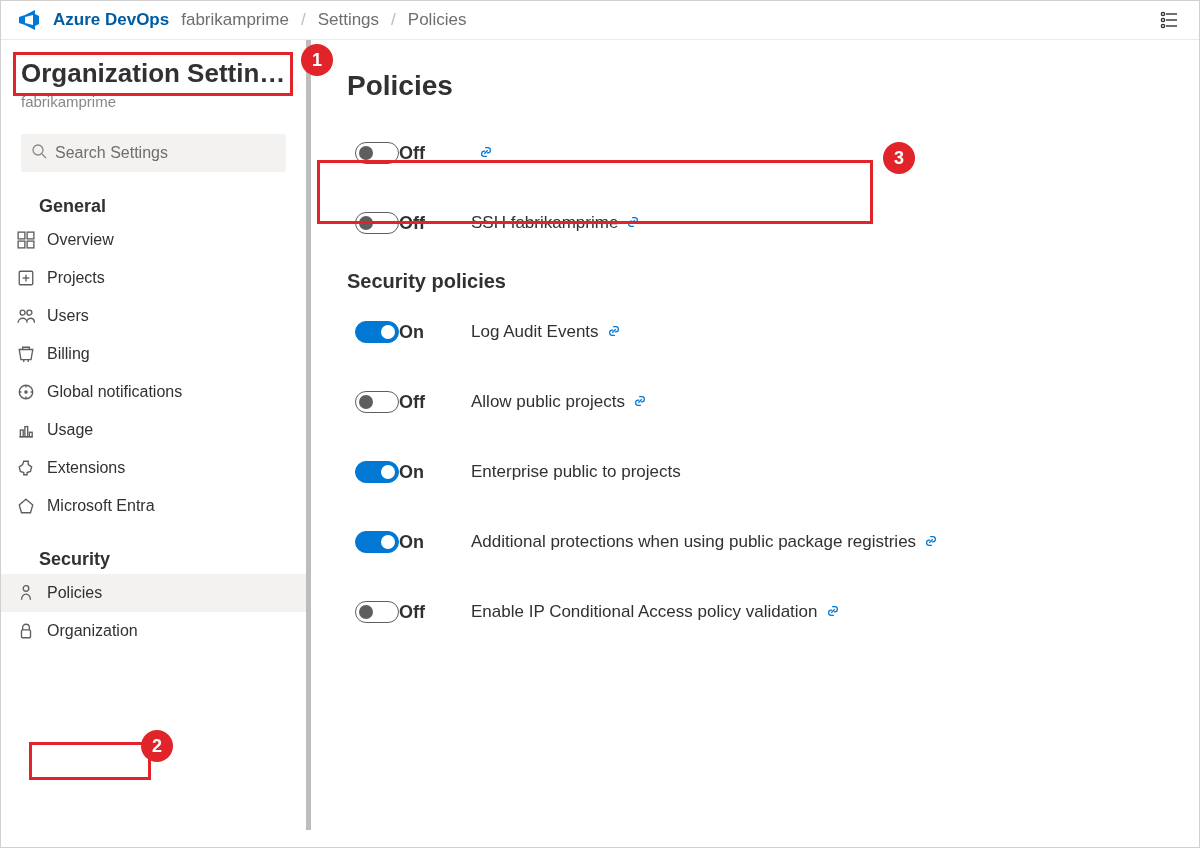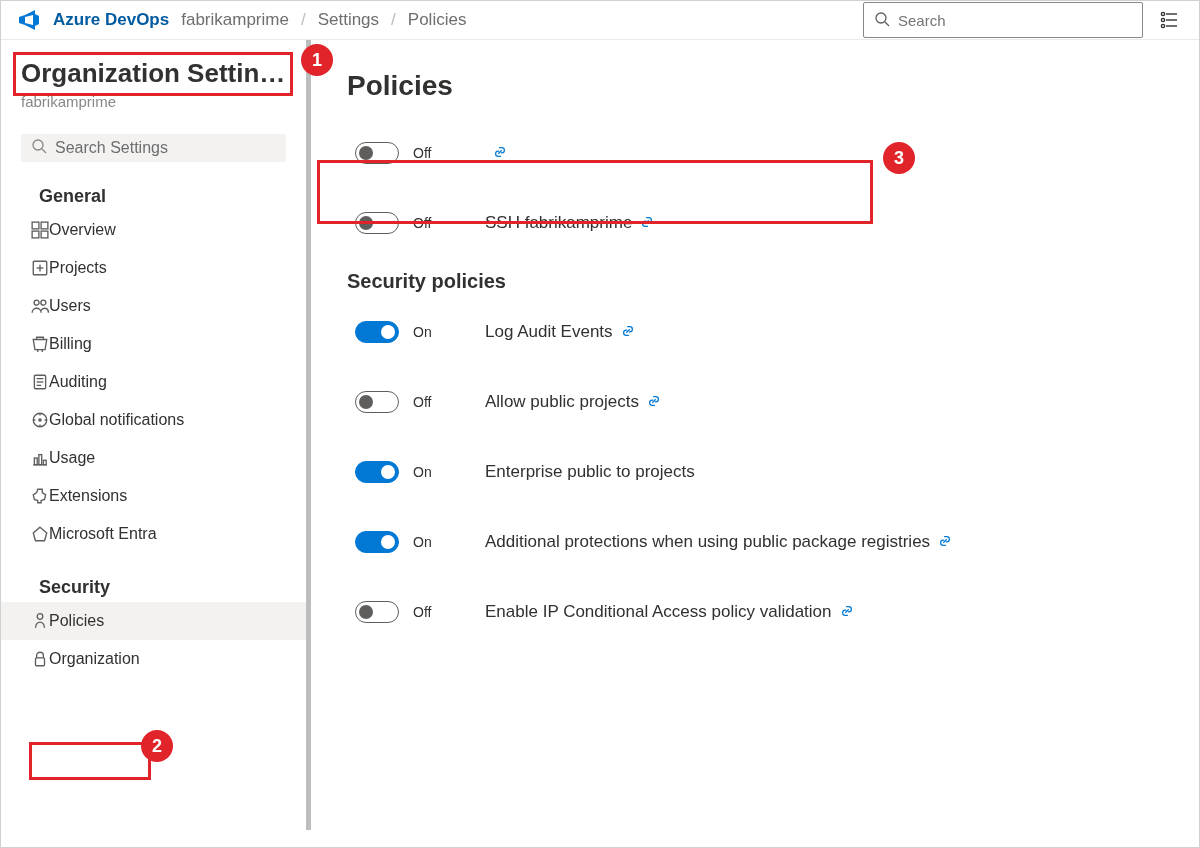--- a/index.html
+++ b/index.html
@@ -11,34 +11,34 @@
 .crumb-sep { color: #bdbdbd; font-size: 17px; }
 .top-spacer { flex: 1; }
 .searchbox { display: flex; align-items: center; width: 280px; height: 36px; border: 1px solid #8a8886; border-radius: 2px; padding: 0 10px; gap: 8px; }
 .searchbox input { border: none; outline: none; font-size: 15px; flex: 1; color: #323130; }
 .icon-btn { width: 28px; height: 28px; display: flex; align-items: center; justify-content: center; cursor: pointer; }
 .layout { display: flex; height: calc(100% - 56px); }
 .sidebar { width: 310px; border-right: 5px solid #bdbdbd; position: relative; padding-top: 18px; background: #fff; }
 .side-title-wrap { padding: 0 20px; position: relative; }
 .side-title { font-size: 26px; font-weight: 600; white-space: nowrap; overflow: hidden; text-overflow: ellipsis; }
 .side-sub { color: #8a8886; font-size: 15px; padding: 4px 20px 12px; }
-.side-search { margin: 12px 20px 0; height: 28px; background: #f3f2f1; border-radius: 2px; display: flex; align-items: center; padding: 0 10px; gap: 8px; color: #6e6e6e; font-size: 16px; }
+.side-search { margin: 12px 20px 0; height: 38px; background: #f3f2f1; border-radius: 2px; display: flex; align-items: center; padding: 0 10px; gap: 8px; color: #6e6e6e; font-size: 16px; }
 .side-group { padding: 24px 4px 4px 38px; font-weight: 600; font-size: 18px; }
-.side-item { display: flex; align-items: center; padding: 10px 20px 10px 30px; font-size: 16px; color: #323130; cursor: pointer; }
+.side-item { display: flex; align-items: center; gap: 12px; padding: 10px 20px 10px 16px; font-size: 16px; color: #323130; cursor: pointer; }
 .side-item.selected { background: #f3f2f1; }
 .side-icon { width: 18px; height: 18px; flex-shrink: 0; }
 .main { flex: 1; padding: 30px 36px; overflow: auto; }
 .page-title { font-size: 28px; font-weight: 600; margin-bottom: 28px; }
 .section-title { font-size: 20px; font-weight: 600; margin: 18px 0 16px; }
 .policy-row { display: flex; align-items: center; padding: 12px 0 12px 8px; margin-bottom: 24px; }
 .toggle { width: 44px; height: 22px; border-radius: 11px; border: 1px solid #605e5c; background: #fff; position: relative; flex-shrink: 0; cursor: pointer; }
 .toggle .knob { width: 14px; height: 14px; border-radius: 50%; background: #605e5c; position: absolute; top: 3px; left: 3px; }
 .toggle.on { background: #0078d4; border-color: #0078d4; }
 .toggle.on .knob { background: #fff; left: auto; right: 3px; }
-.toggle-state { width: 72px; margin-left: 14px; font-size: 14px; }
+.toggle-state { width: 72px; font-size: 18px; font-weight: bold; }
 .policy-label { font-size: 17px; }
 .link-icon { margin-left: 8px; }
 .callout { border: 3px solid #e1242a; position: absolute; pointer-events: none; }
 .badge { width: 32px; height: 32px; border-radius: 50%; background: #e1242a; color: #fff; display: flex; align-items: center; justify-content: center; font-size: 18px; font-weight: 600; position: absolute; pointer-events: none; }
 </style>
 </head>
 <body>
 
 <div class="topbar">
   <span class="logo">
@@ -46,27 +46,20 @@
         <path fill="#0078d4" d="M2 9l6-2 10-5v4l4 2v8l-4 2v4L8 17l-6-2V9zm6 6l8 2V7L8 9v6z"></path>
       </svg>
   </span>
   <span class="brand">Azure DevOps</span>
   <span class="crumb">fabrikamprime</span>
   <span class="crumb-sep">/</span>
   <span class="crumb">Settings</span>
   <span class="crumb-sep">/</span>
   <span class="crumb">Policies</span>
   <span class="top-spacer"></span>
-  <div class="searchbox">
-    <span><svg width="16" height="16" viewBox="0 0 16 16">
-          <circle cx="7" cy="7" r="5" stroke="#605e5c" stroke-width="1.3" fill="none"></circle>
-          <line x1="11" y1="11" x2="15" y2="15" stroke="#605e5c" stroke-width="1.3"></line>
-        </svg></span>
-    <input placeholder="Search" style="">
-  </div>
   <span class="icon-btn">
     <svg width="20" height="20" viewBox="0 0 20 20" stroke="#323130" stroke-width="1.4" fill="none">
         <circle cx="4" cy="4" r="1.6"></circle>
         <line x1="7" y1="4" x2="18" y2="4"></line>
         <circle cx="4" cy="10" r="1.6"></circle>
         <line x1="7" y1="10" x2="18" y2="10"></line>
         <circle cx="4" cy="16" r="1.6"></circle>
         <line x1="7" y1="16" x2="18" y2="16"></line>
       </svg>
   </span>
@@ -114,29 +107,20 @@
         <span>Users</span>
       </div>
     <div class="side-item">
         <span class="side-icon"><svg viewBox="0 0 16 16" stroke="#605e5c" fill="none" stroke-width="1.2">
             <path d="M2 4h12l-1.5 9H3.5zM5 4V2h6v2M6 13v2M10 13v2"></path>
           </svg></span>
         <span>Billing</span>
       </div>
     <div class="side-item">
         <span class="side-icon"><svg viewBox="0 0 16 16" stroke="#605e5c" fill="none" stroke-width="1.2">
-            <rect x="3" y="2" width="10" height="12" rx="1"></rect>
-            <line x1="5" y1="5" x2="11" y2="5"></line>
-            <line x1="5" y1="8" x2="11" y2="8"></line>
-            <line x1="5" y1="11" x2="9" y2="11"></line>
-          </svg></span>
-        <span>Auditing</span>
-      </div>
-    <div class="side-item">
-        <span class="side-icon"><svg viewBox="0 0 16 16" stroke="#605e5c" fill="none" stroke-width="1.2">
             <circle cx="8" cy="8" r="6"></circle>
             <circle cx="8" cy="8" r="1" fill="#605e5c"></circle>
             <path d="M8 2v2M8 12v2M2 8h2M12 8h2"></path>
           </svg></span>
         <span>Global notifications</span>
       </div>
     <div class="side-item">
         <span class="side-icon"><svg viewBox="0 0 16 16" stroke="#605e5c" fill="none" stroke-width="1.2">
             <line x1="2" y1="14" x2="14" y2="14"></line>
             <rect x="3" y="8" width="2.5" height="6"></rect>

